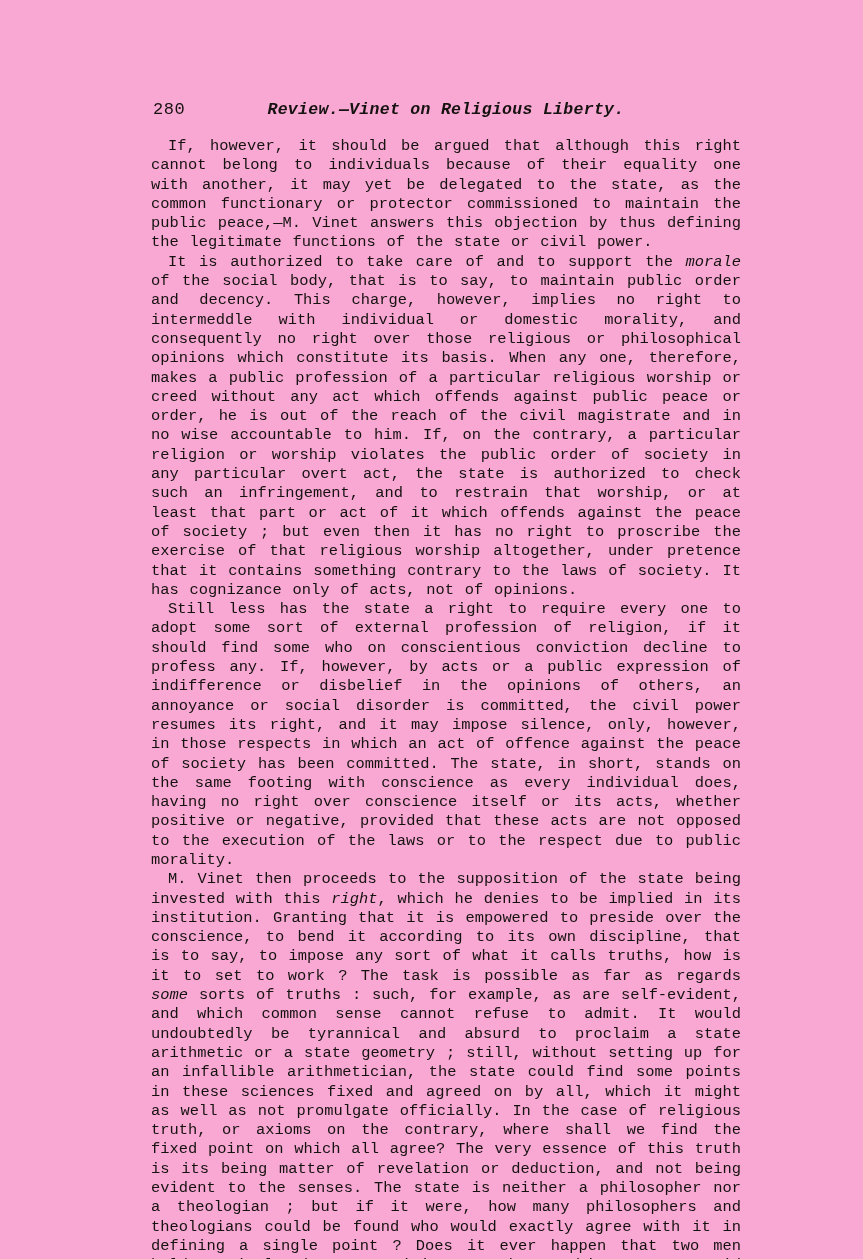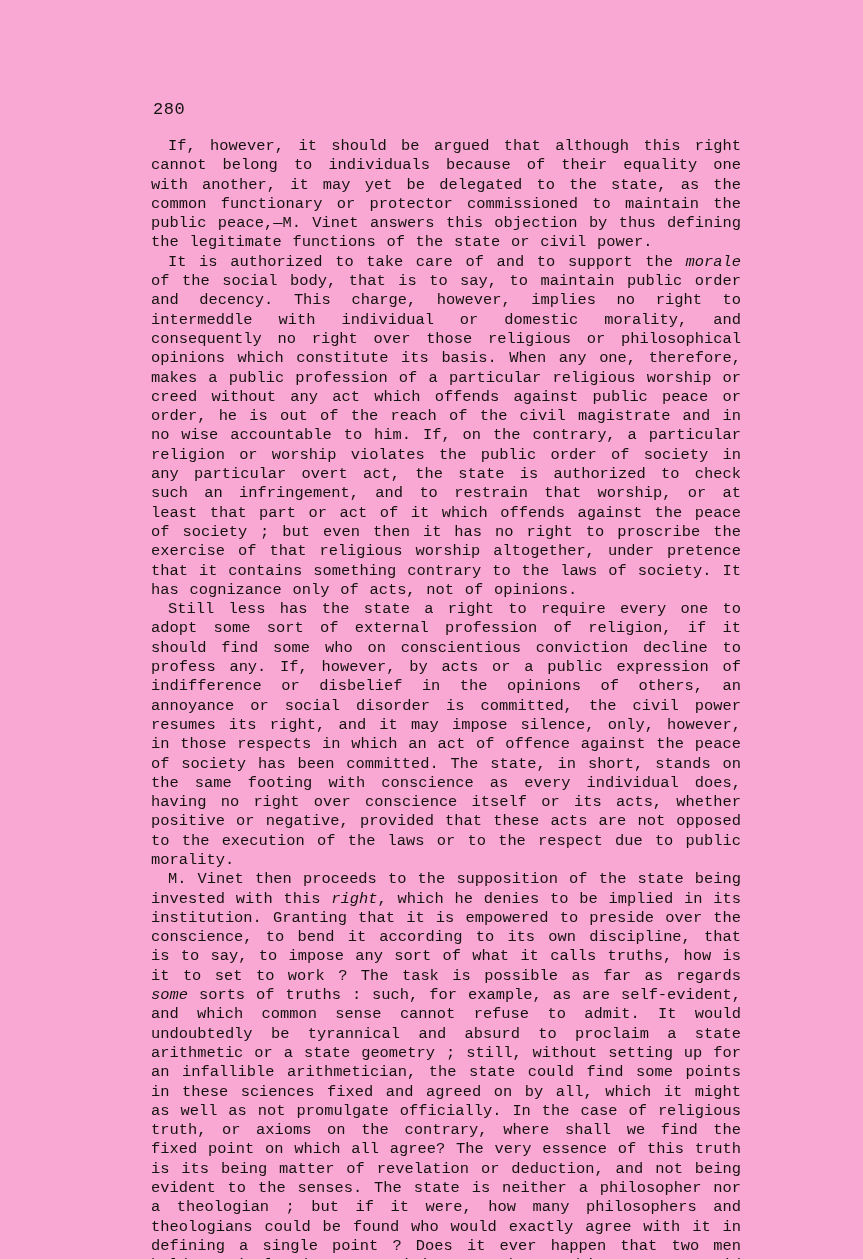--- a/index.html
+++ b/index.html
@@ -57,20 +57,21 @@
     font-style: italic;
   }
 </style>
 </head>
 <body>
 
 <div class="scan-page">
   <div class="text-block">
     <header class="running-head">
       <span class="page-number">280</span>
+      <span class="running-title">Review.—Vinet on Religious Liberty.</span>
     </header>
     <div class="body-text">
         <p class="para indent"><span>If, however, it should be argued that although this right cannot belong to individuals because of their equality one with another, it may yet be delegated to the state, as the common functionary or protector commissioned to maintain the public peace,—M. Vinet answers this objection by thus defining the legitimate functions of the state or civil power.</span></p>
         <p class="para indent"><span>It is authorized to take care of and to support the </span><i>morale</i><span> of the social body, that is to say, to maintain public order and decency.  This charge, however, implies no right to intermeddle with individual or domestic morality, and consequently no right over those religious or philosophical opinions which constitute its basis.  When any one, therefore, makes a public profession of a particular religious worship or creed without any act which offends against public peace or order, he is out of the reach of the civil magistrate and in no wise accountable to him.  If, on the contrary, a particular religion or worship violates the public order of society in any particular overt act, the state is authorized to check such an infringement, and to restrain that worship, or at least that part or act of it which offends against the peace of society ; but even then it has no right to proscribe the exercise of that religious worship altogether, under pretence that it contains something contrary to the laws of society.  It has cognizance only of acts, not of opinions.</span></p>
         <p class="para indent"><span>Still less has the state a right to require every one to adopt some sort of external profession of religion, if it should find some who on conscientious conviction decline to profess any.  If, however, by acts or a public expression of indifference or disbelief in the opinions of others, an annoyance or social disorder is committed, the civil power resumes its right, and it may impose silence, only, however, in those respects in which an act of offence against the peace of society has been committed.  The state, in short, stands on the same footing with conscience as every individual does, having no right over conscience itself or its acts, whether positive or negative, provided that these acts are not opposed to the execution of the laws or to the respect due to public morality.</span></p>
         <p class="para indent"><span>M. Vinet then proceeds to the supposition of the state being invested with this </span><i>right</i><span>, which he denies to be implied in its institution.  Granting that it is empowered to preside over the conscience, to bend it according to its own discipline, that is to say, to impose any sort of what it calls truths, how is it to set to work ?  The task is possible as far as regards </span><i>some</i><span> sorts of truths : such, for example, as are self-evident, and which common sense cannot refuse to admit.  It would undoubtedly be tyrannical and absurd to proclaim a state arithmetic or a state geometry ; still, without setting up for an infallible arithmetician, the state could find some points in these sciences fixed and agreed on by all, which it might as well as not promulgate officially.  In the case of religious truth, or axioms on the contrary, where shall we find the fixed point on which all agree?  The very essence of this truth is its being matter of revelation or deduction, and not being evident to the senses.  The state is neither a philosopher nor a theologian ; but if it were, how many philosophers and theologians could be found who would exactly agree with it in defining a single point ?  Does it ever happen that two men hold precisely the same opinions on these subjects ?  To avoid this perplexity, the state must resolve on deliberating by itself, and abiding by its own opinion.  Be it so: but then which of the thousand solutions, adopted by mankind from time to time, will it in the result make choice of, with regard to these impor-</span></p>
       </div>
   </div>
 </div>
 

